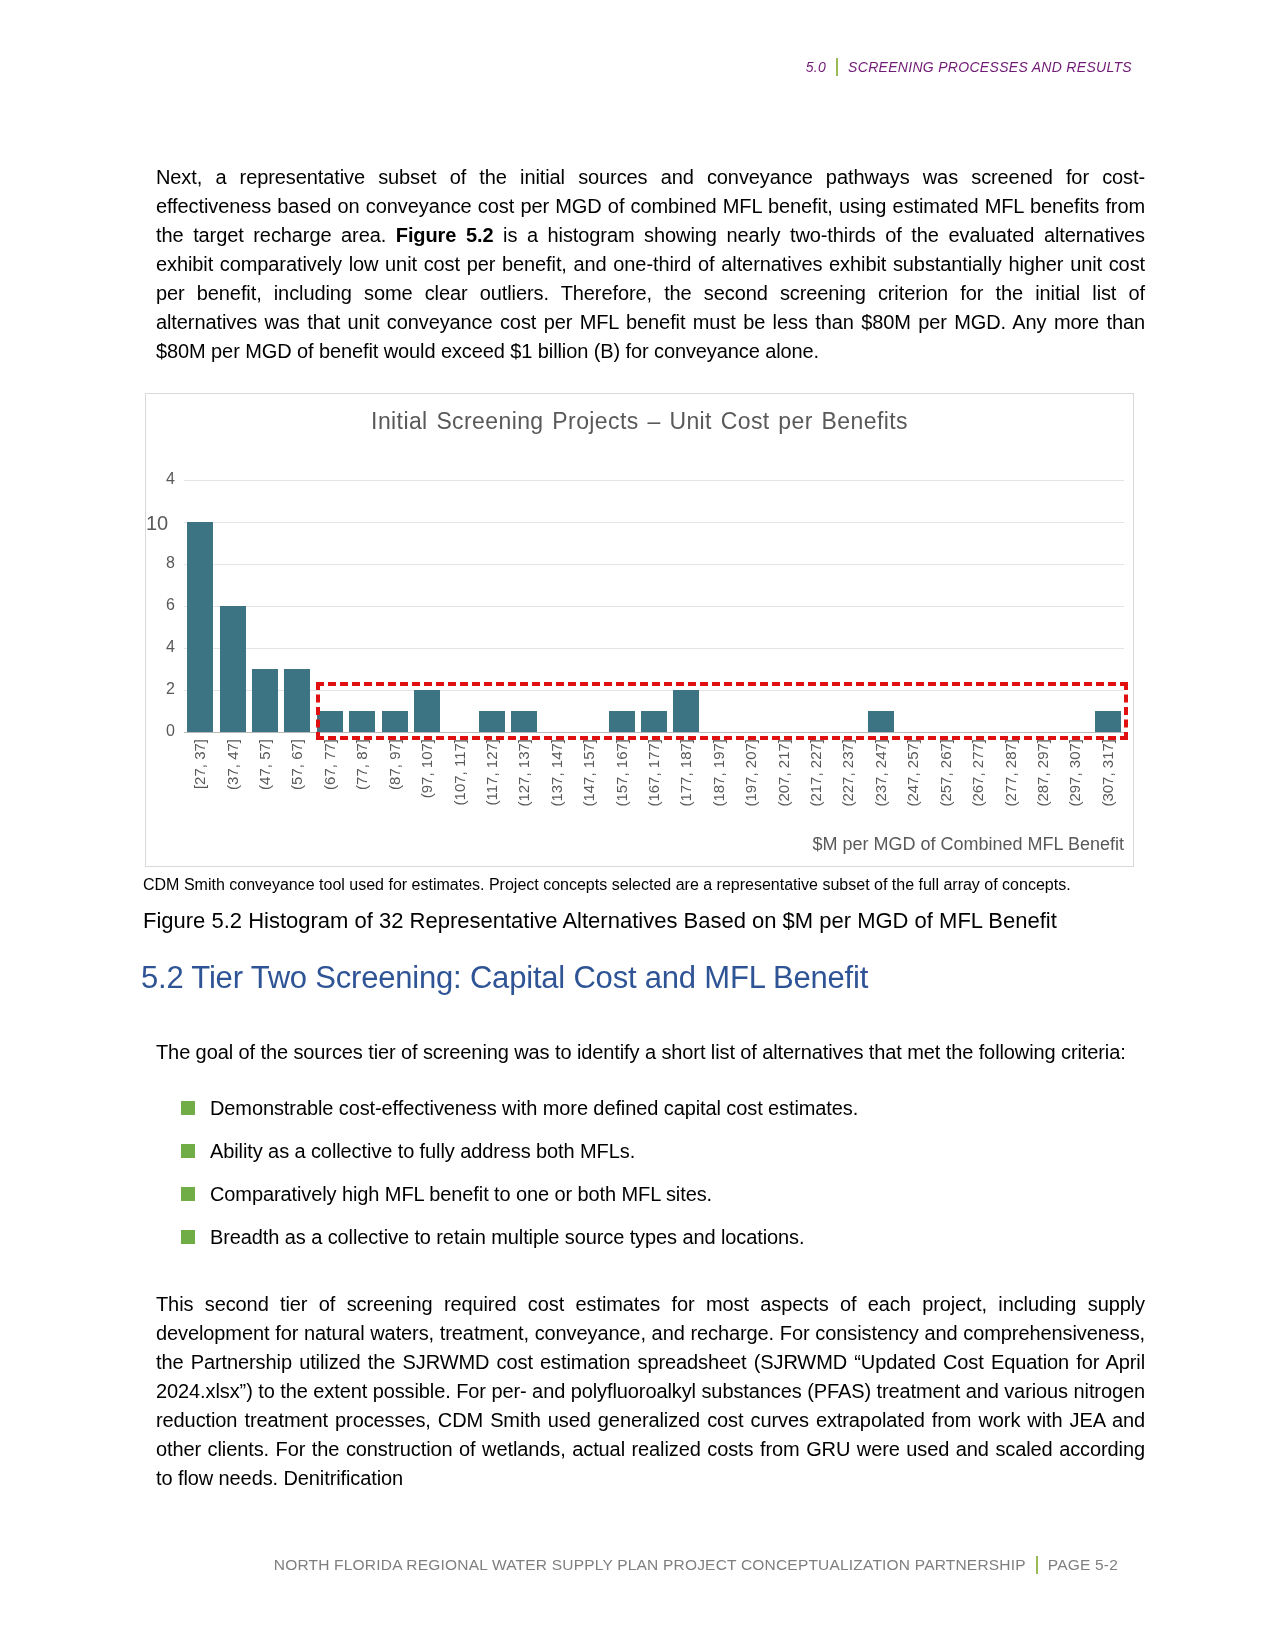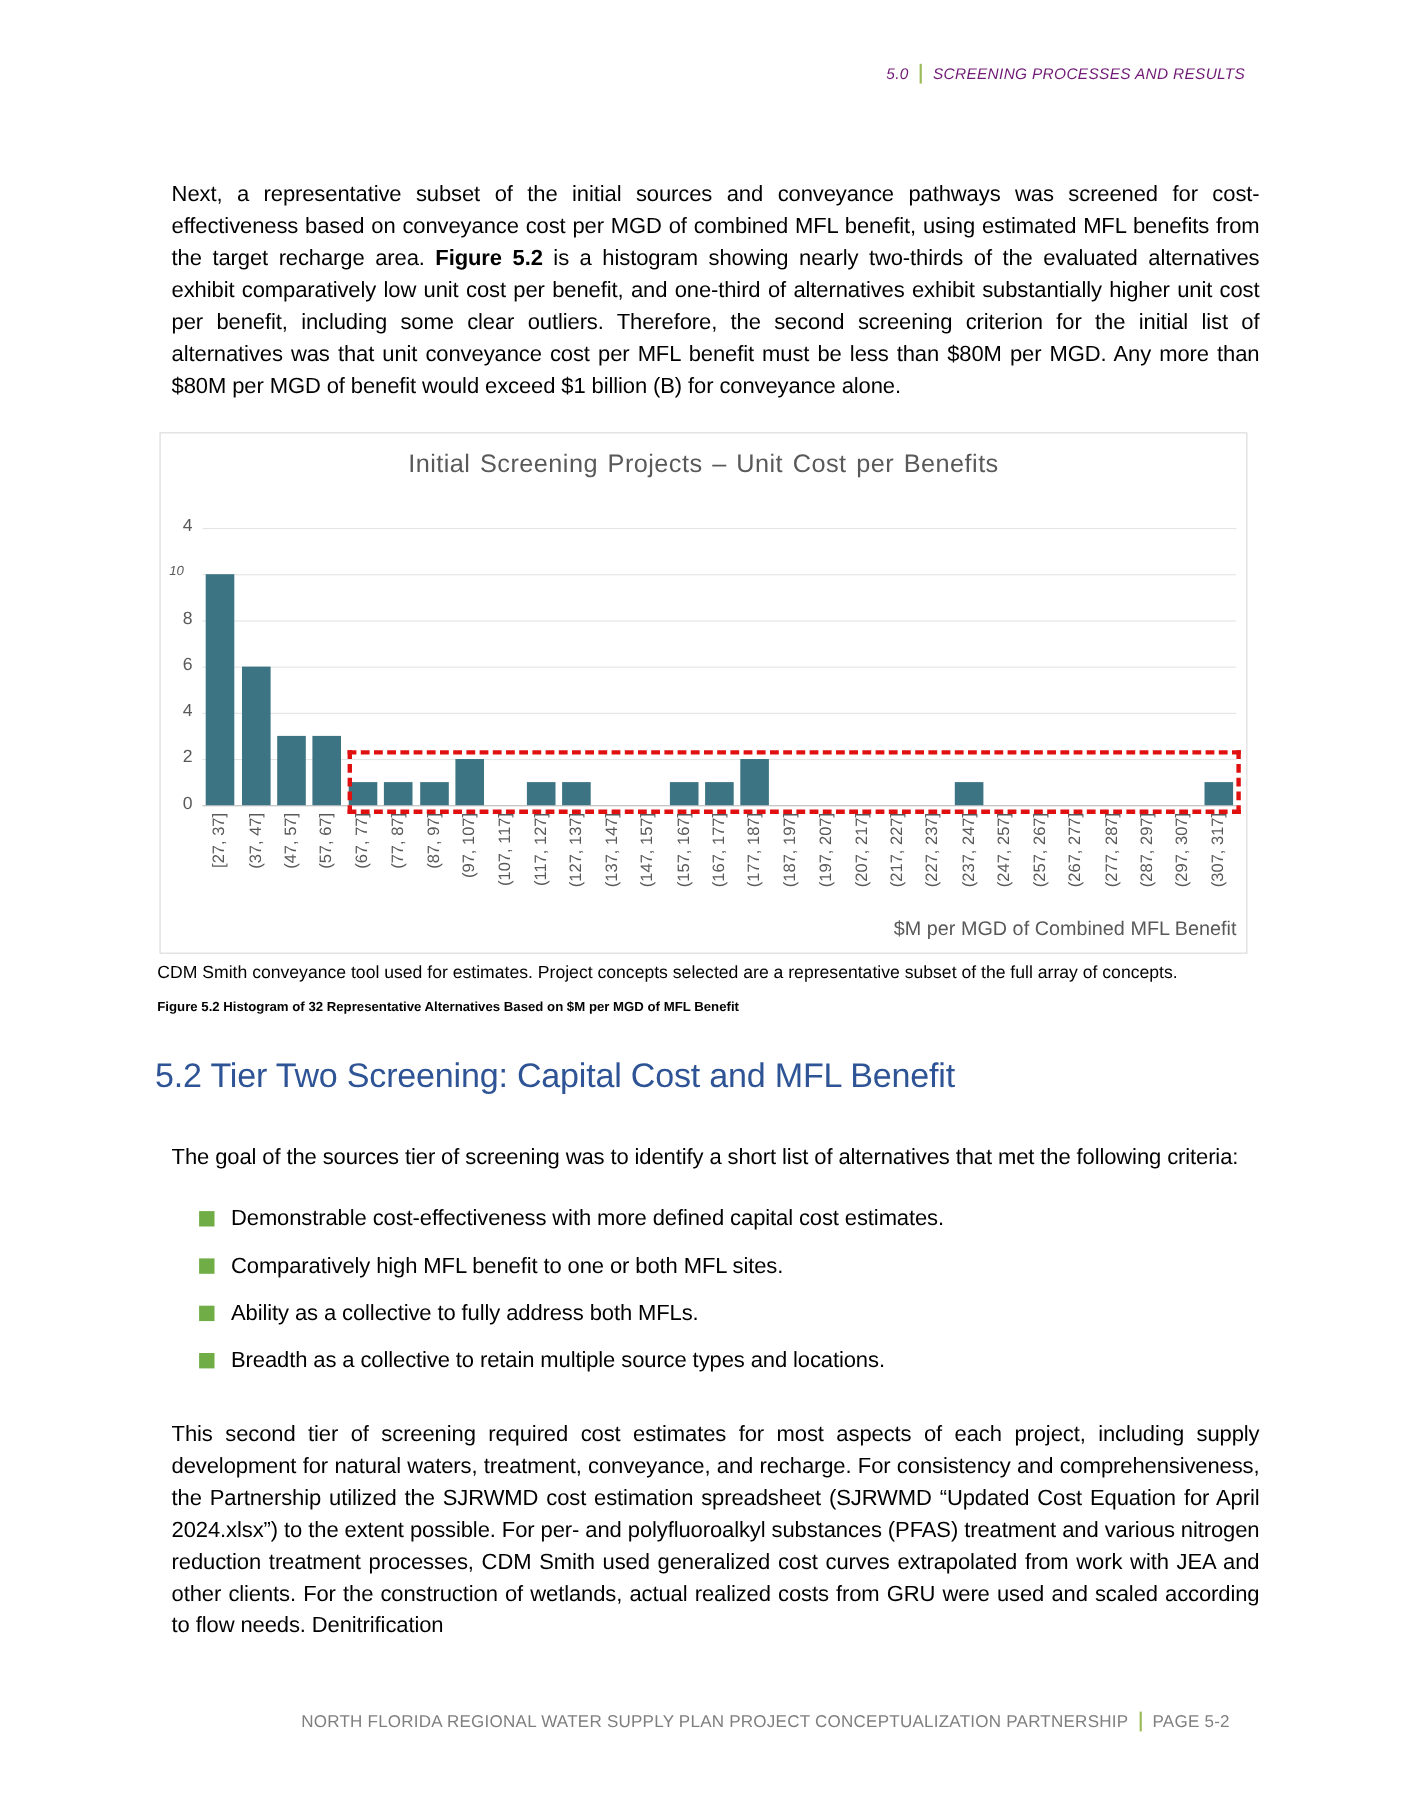--- a/index.html
+++ b/index.html
@@ -14,21 +14,21 @@
   .p1{top:143px;}
   .p2{top:1270px;}
   .sintro{top:1018px;}
   
   .figure{position:absolute;left:145px;top:393px;width:987px;height:472px;border:1px solid #d9d9d9;background:#fff;}
   .chart-title{position:absolute;left:0;top:14px;width:100%;text-align:center;font-size:23px;color:#595959;
                letter-spacing:.4px;word-spacing:2px;}
   .chart-canvas{position:absolute;left:0;top:0;width:100%;height:100%;}
   .x-title{position:absolute;left:38px;top:440px;width:940px;text-align:right;font-size:18px;color:#595959;}
   .note{position:absolute;left:143px;top:876px;width:989px;font-size:16px;color:#000;}
-  .figcap{position:absolute;left:143px;top:908px;width:989px;font-size:12px;font-weight:bold;}
+  .figcap{position:absolute;left:143px;top:908px;width:989px;font-size:22px;font-weight:normal;}
   .h52{position:absolute;left:141px;top:960px;width:1000px;font-size:31px;color:#2f5496;letter-spacing:-.2px;}
   
   .bullets{position:absolute;left:143px;top:1096px;width:989px;}
   .bullet-row{display:flex;align-items:flex-start;margin-bottom:19px;}
   .bullet-sq{flex:0 0 auto;width:14px;height:14px;background:#70ad47;margin-left:38px;margin-top:5px;}
   .bullet-tx{margin-left:15px;font-size:20px;line-height:24px;letter-spacing:-.1px;text-align:right;}
 </style>
 </head>
 <body>
 
@@ -46,21 +46,21 @@
         <div style="position: absolute; left: 0px; top: 328px; width: 29px; text-align: right; font-size: 16px; color: rgb(89, 89, 89);">0</div>
         <div style="position: absolute; left: 38px; top: 296px; width: 940px; height: 1px; background: rgb(228, 228, 228);"></div>
         <div style="position: absolute; left: 0px; top: 286px; width: 29px; text-align: right; font-size: 16px; color: rgb(89, 89, 89);">2</div>
         <div style="position: absolute; left: 38px; top: 254px; width: 940px; height: 1px; background: rgb(228, 228, 228);"></div>
         <div style="position: absolute; left: 0px; top: 244px; width: 29px; text-align: right; font-size: 16px; color: rgb(89, 89, 89);">4</div>
         <div style="position: absolute; left: 38px; top: 212px; width: 940px; height: 1px; background: rgb(228, 228, 228);"></div>
         <div style="position: absolute; left: 0px; top: 202px; width: 29px; text-align: right; font-size: 16px; color: rgb(89, 89, 89);">6</div>
         <div style="position: absolute; left: 38px; top: 170px; width: 940px; height: 1px; background: rgb(228, 228, 228);"></div>
         <div style="position: absolute; left: 0px; top: 160px; width: 29px; text-align: right; font-size: 16px; color: rgb(89, 89, 89);">8</div>
         <div style="position: absolute; left: 38px; top: 128px; width: 940px; height: 1px; background: rgb(228, 228, 228);"></div>
-        <div style="position: absolute; left: 0px; top: 118px; width: 29px; text-align: center; font-size: 12px; color: rgb(89, 89, 89); font-style: italic;">10</div>
+        <div style="position: absolute; left: 0px; top: 118px; width: 29px; text-align: left; font-size: 20px; color: rgb(89, 89, 89);">10</div>
         <div style="position: absolute; left: 38px; top: 86px; width: 940px; height: 1px; background: rgb(228, 228, 228);"></div>
         <div style="position: absolute; left: 0px; top: 76px; width: 29px; text-align: right; font-size: 16px; color: rgb(89, 89, 89);">4</div>
         <div style="position: absolute; left: 41.2069px; top: 128px; width: 26px; height: 210px; background: rgb(61, 116, 132);"></div>
         <div style="position: absolute; left: 73.6207px; top: 212px; width: 26px; height: 126px; background: rgb(61, 116, 132);"></div>
         <div style="position: absolute; left: 106.034px; top: 275px; width: 26px; height: 63px; background: rgb(61, 116, 132);"></div>
         <div style="position: absolute; left: 138.448px; top: 275px; width: 26px; height: 63px; background: rgb(61, 116, 132);"></div>
         <div style="position: absolute; left: 170.862px; top: 317px; width: 26px; height: 21px; background: rgb(61, 116, 132);"></div>
         <div style="position: absolute; left: 203.276px; top: 317px; width: 26px; height: 21px; background: rgb(61, 116, 132);"></div>
         <div style="position: absolute; left: 235.69px; top: 317px; width: 26px; height: 21px; background: rgb(61, 116, 132);"></div>
         <div style="position: absolute; left: 268.103px; top: 296px; width: 26px; height: 42px; background: rgb(61, 116, 132);"></div>
@@ -114,25 +114,25 @@
 
   <p class="para sintro">The goal of the sources tier of screening was to identify a short list of alternatives that met the following criteria:</p>
 
   <div class="bullets">
     <div class="bullet-row">
       <span class="bullet-sq"></span>
       <span class="bullet-tx">Demonstrable cost-effectiveness with more defined capital cost estimates.</span>
     </div>
     <div class="bullet-row">
       <span class="bullet-sq"></span>
-      <span class="bullet-tx">Comparatively high MFL benefit to one or both MFL sites.</span>
+      <span class="bullet-tx">Ability as a collective to fully address both MFLs.</span>
     </div>
     <div class="bullet-row">
       <span class="bullet-sq"></span>
-      <span class="bullet-tx">Ability as a collective to fully address both MFLs.</span>
+      <span class="bullet-tx">Comparatively high MFL benefit to one or both MFL sites.</span>
     </div>
     <div class="bullet-row">
       <span class="bullet-sq"></span>
       <span class="bullet-tx">Breadth as a collective to retain multiple source types and locations.</span>
     </div>
   </div>
 
   <p class="para p2">This second tier of screening required cost estimates for most aspects of each project, including supply development for natural waters, treatment, conveyance, and recharge. For consistency and comprehensiveness, the Partnership utilized the SJRWMD cost estimation spreadsheet (SJRWMD “Updated Cost Equation for April 2024.xlsx”) to the extent possible. For per- and polyfluoroalkyl substances (PFAS) treatment and various nitrogen reduction treatment processes, CDM Smith used generalized cost curves extrapolated from work with JEA and other clients. For the construction of wetlands, actual realized costs from GRU were used and scaled according to flow needs. Denitrification</p>
 
   <div class="ftr">

